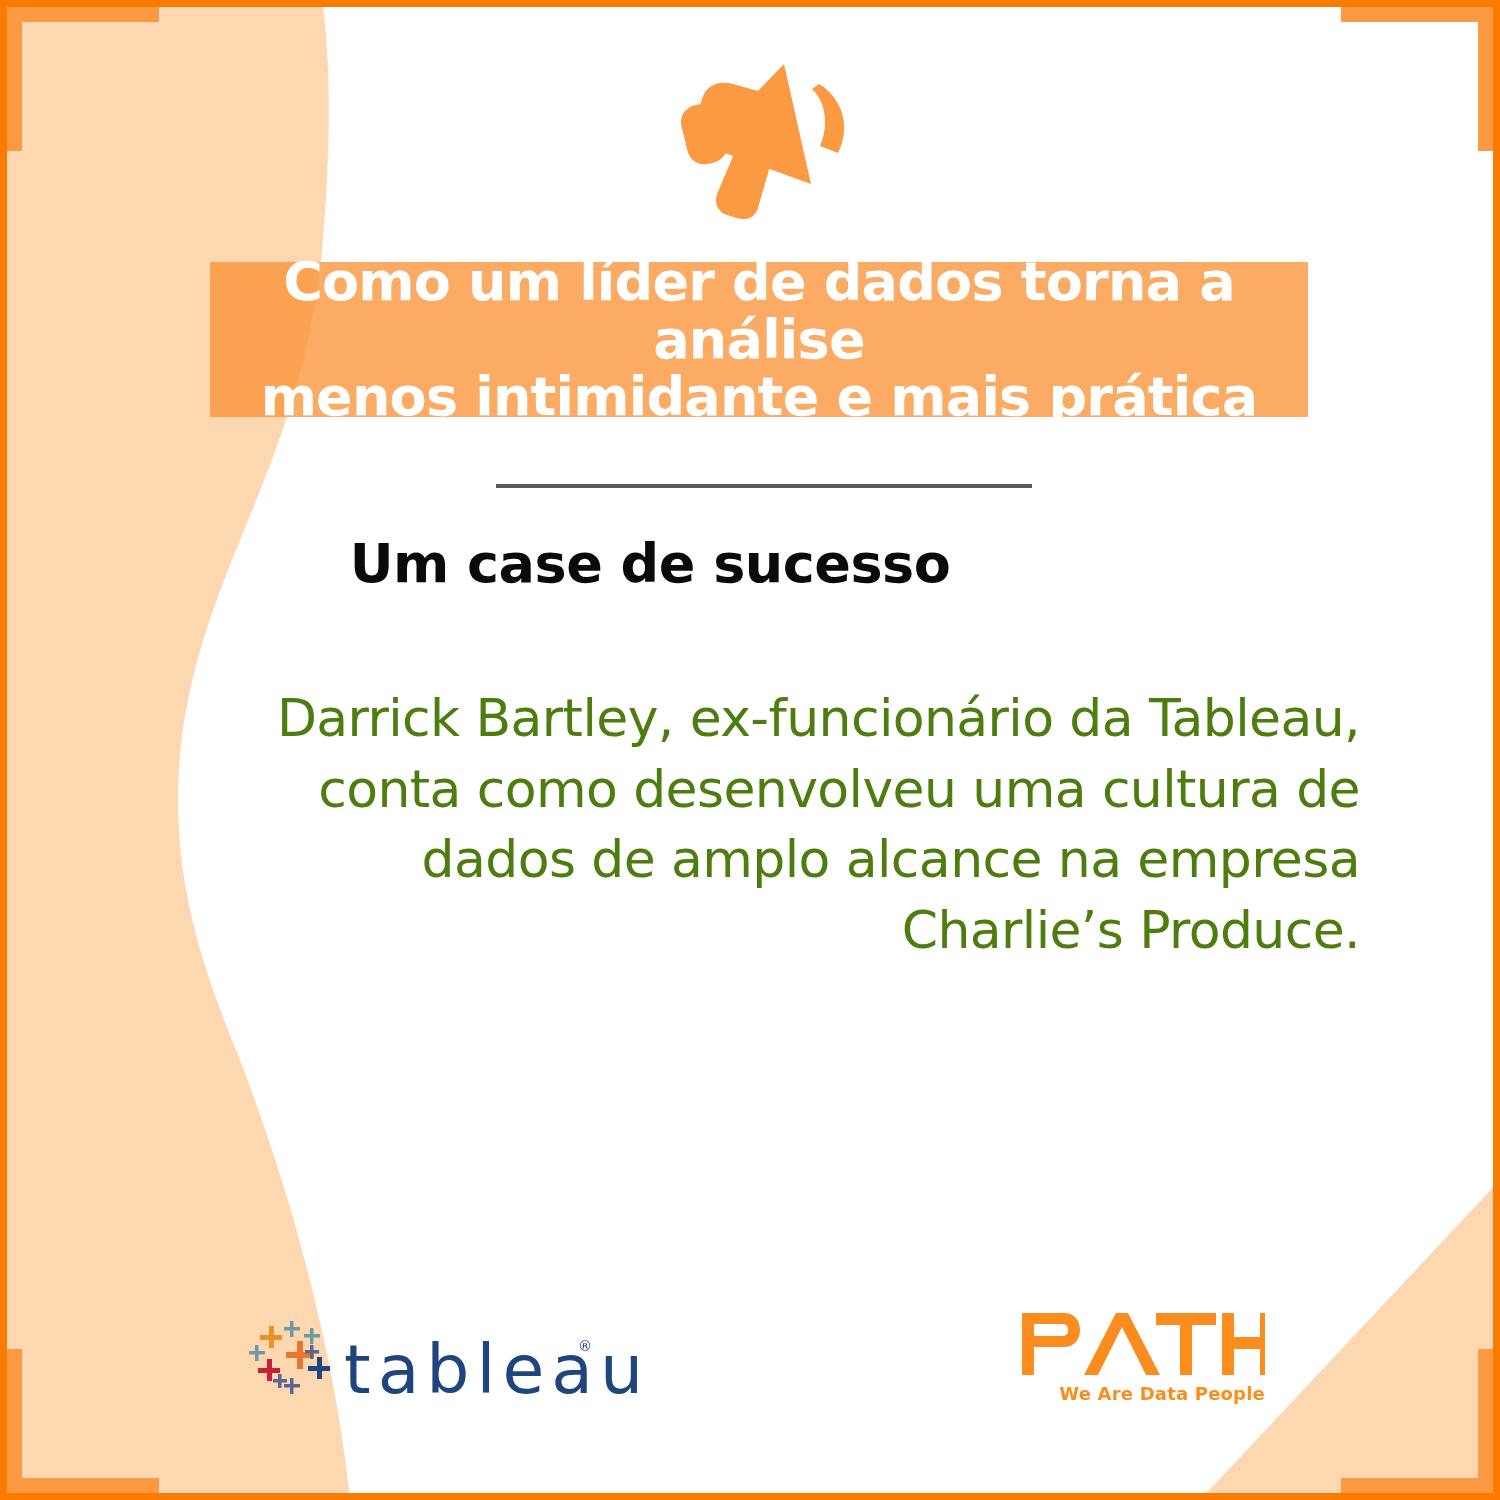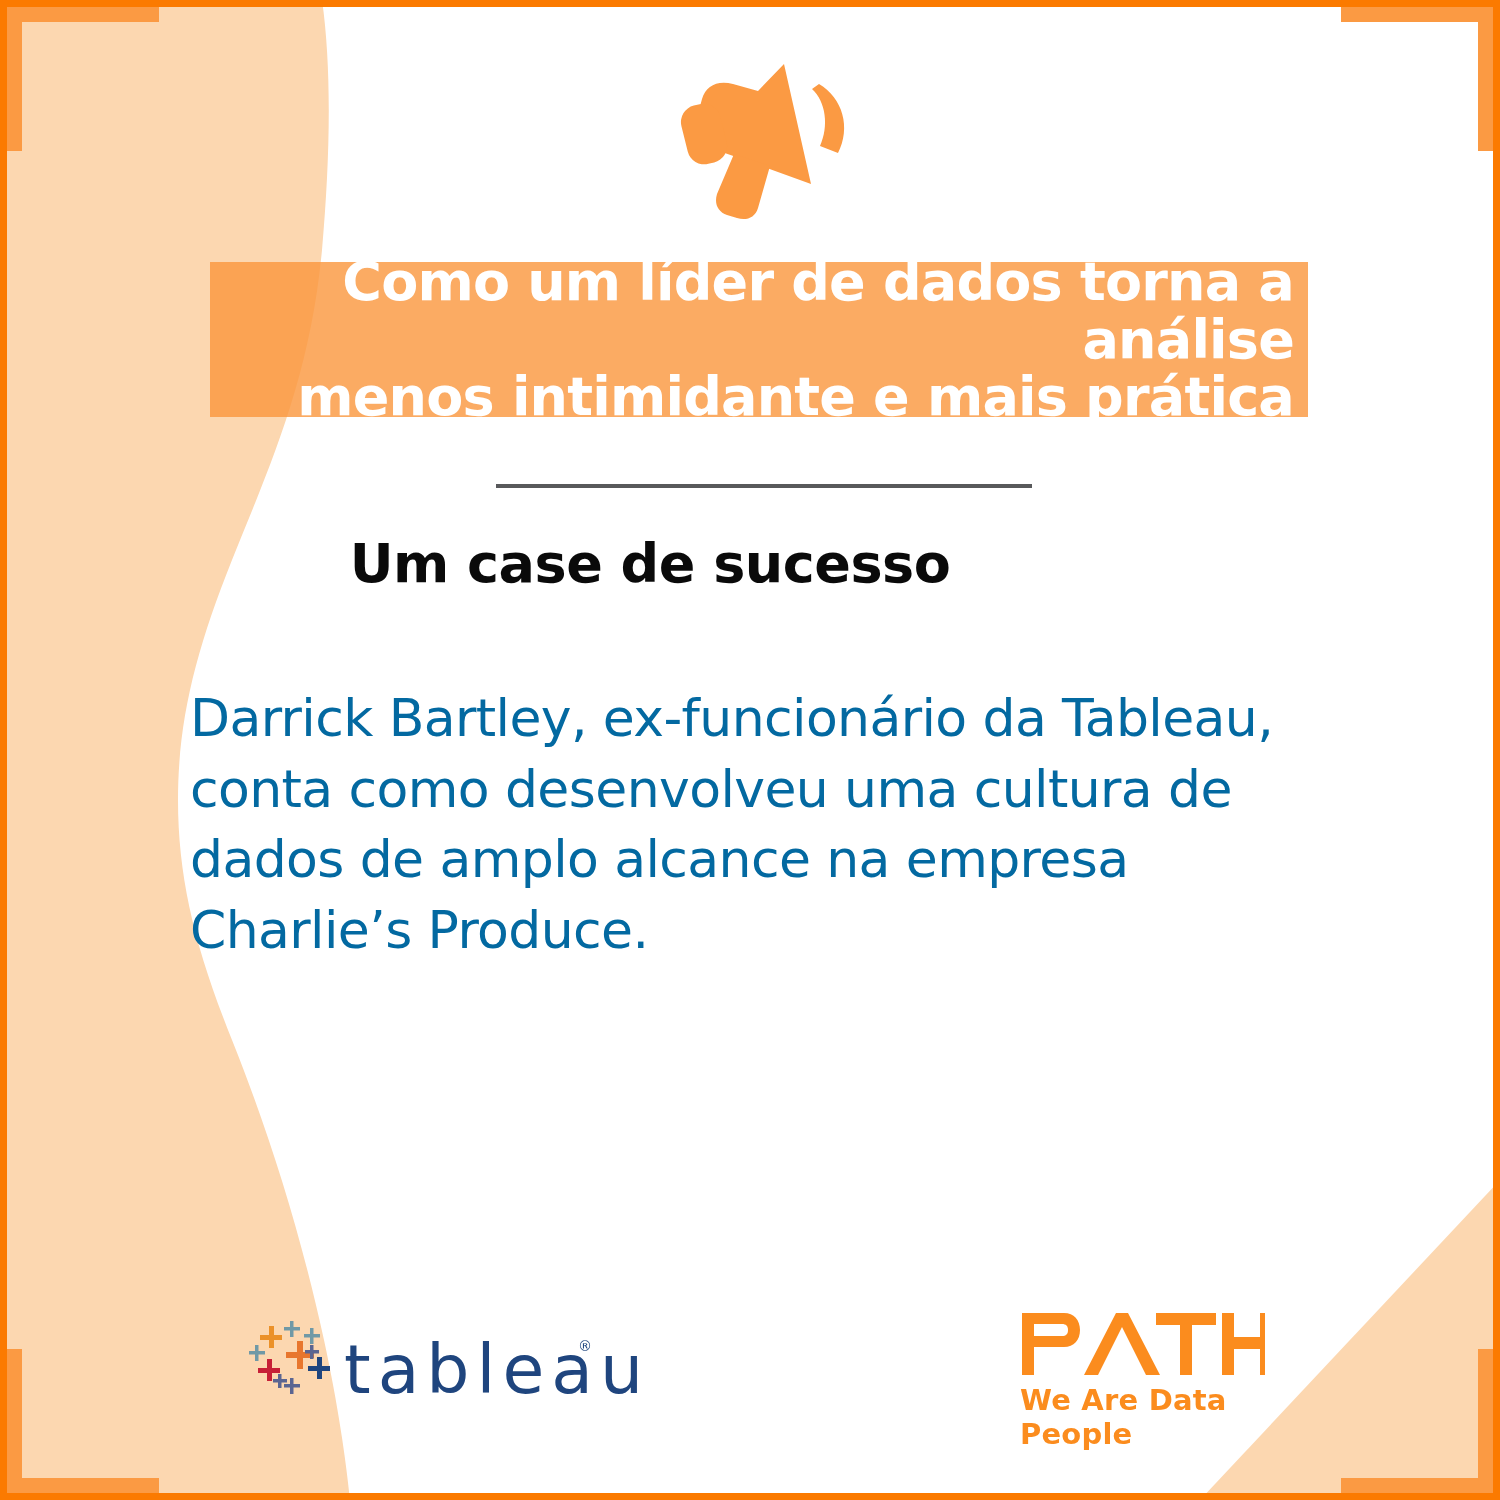--- a/index.html
+++ b/index.html
@@ -87,21 +87,21 @@
     box-sizing: border-box;
     padding: 0 14px;
   }
   #title-text {
     color: #ffffff;
     font-family: "DejaVu Sans", sans-serif;
     font-weight: bold;
     font-size: 54px;
     line-height: 1.07;
     letter-spacing: -0.8px;
-    text-align: right;
+    text-align: center;
     white-space: pre-line;
   }
 
   
   #divider {
     position: absolute;
     left: 496px;
     top: 484px;
     width: 536px;
     height: 4px;
@@ -121,22 +121,22 @@
     font-size: 54px;
     letter-spacing: -0.5px;
   }
 
   
   #body-text {
     position: absolute;
     left: 190px;
     top: 683px;
     width: 1170px;
-    text-align: left;
-    color: #0369a1;
+    text-align: right;
+    color: #4d7c0f;
     font-family: "DejaVu Sans", sans-serif;
     font-weight: 400;
     font-size: 52px;
     line-height: 1.36;
     letter-spacing: -0.6px;
     white-space: pre-line;
   }
 
   
   #tableau-logo {
@@ -178,25 +178,25 @@
     left: 0;
     top: 0;
     width: 245px;
     height: 62px;
   }
   #path-tagline {
     position: absolute;
     left: 0;
     top: 70px;
     width: 245px;
-    text-align: left;
+    text-align: right;
     color: #fb8c1e;
     font-family: "DejaVu Sans", sans-serif;
     font-weight: bold;
-    font-size: 29px;
+    font-size: 18px;
     letter-spacing: 0.2px;
   }
 </style>
 </head>
 <body>
 
 <div id="card">
 
   <svg id="bg-layer" viewBox="0 0 1500 1500" preserveAspectRatio="none">
 

